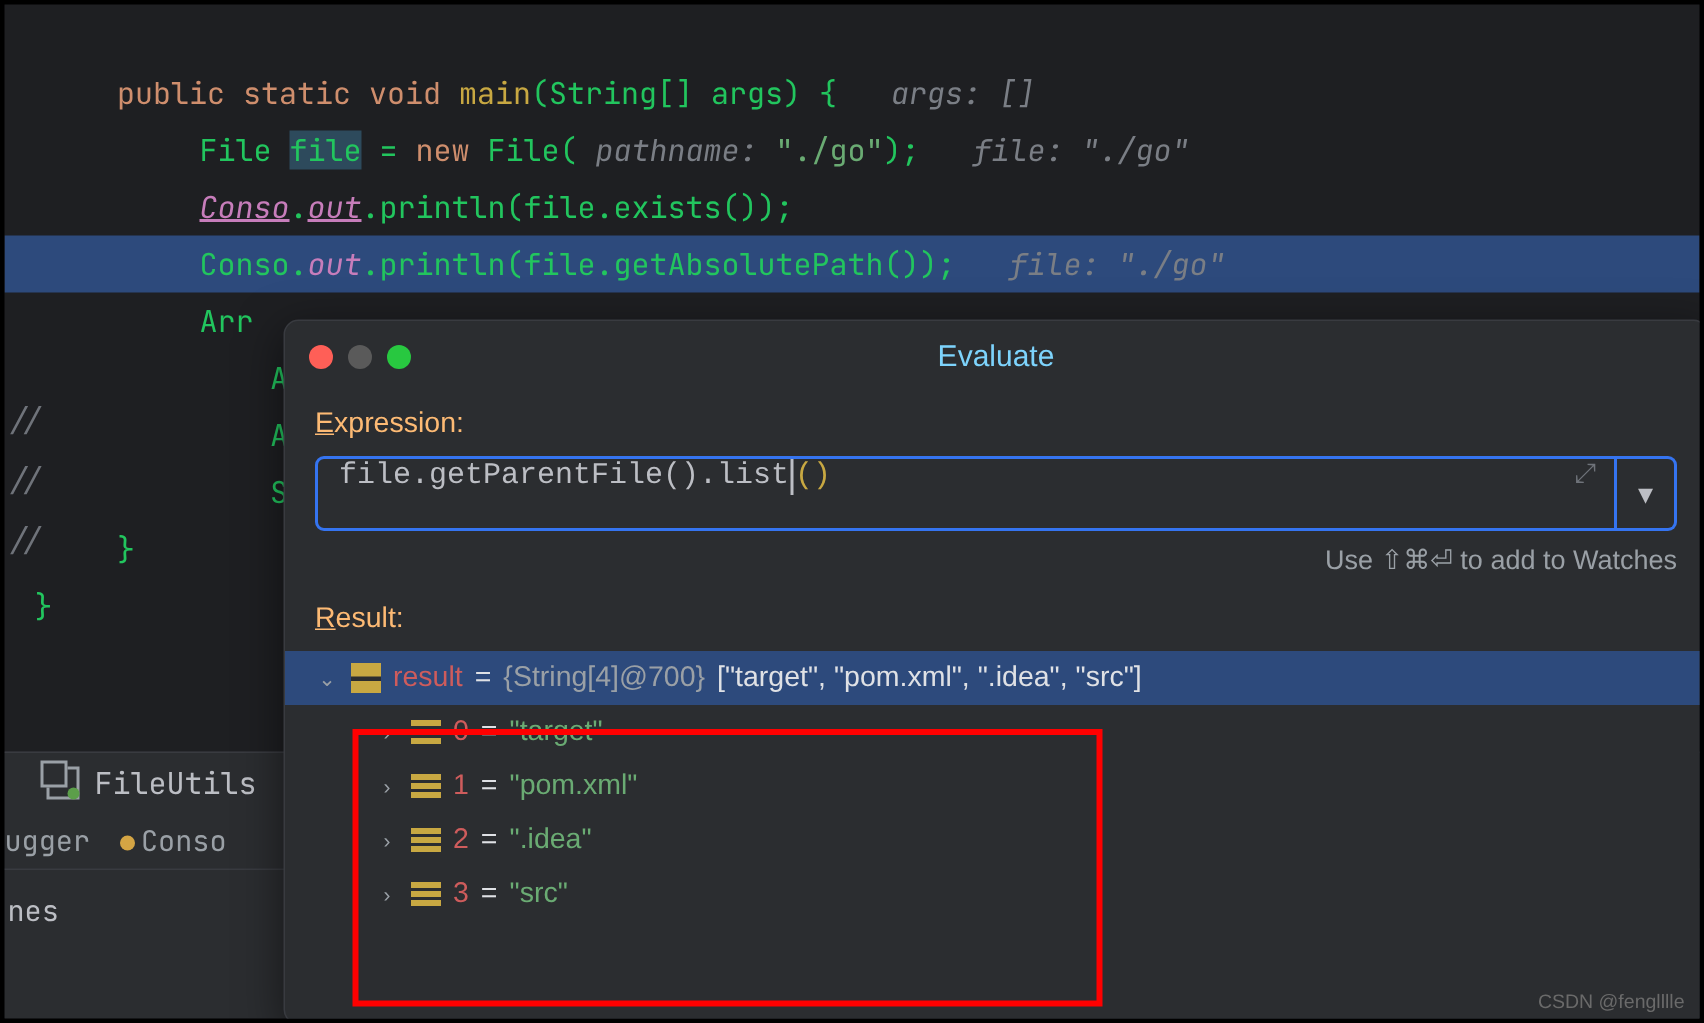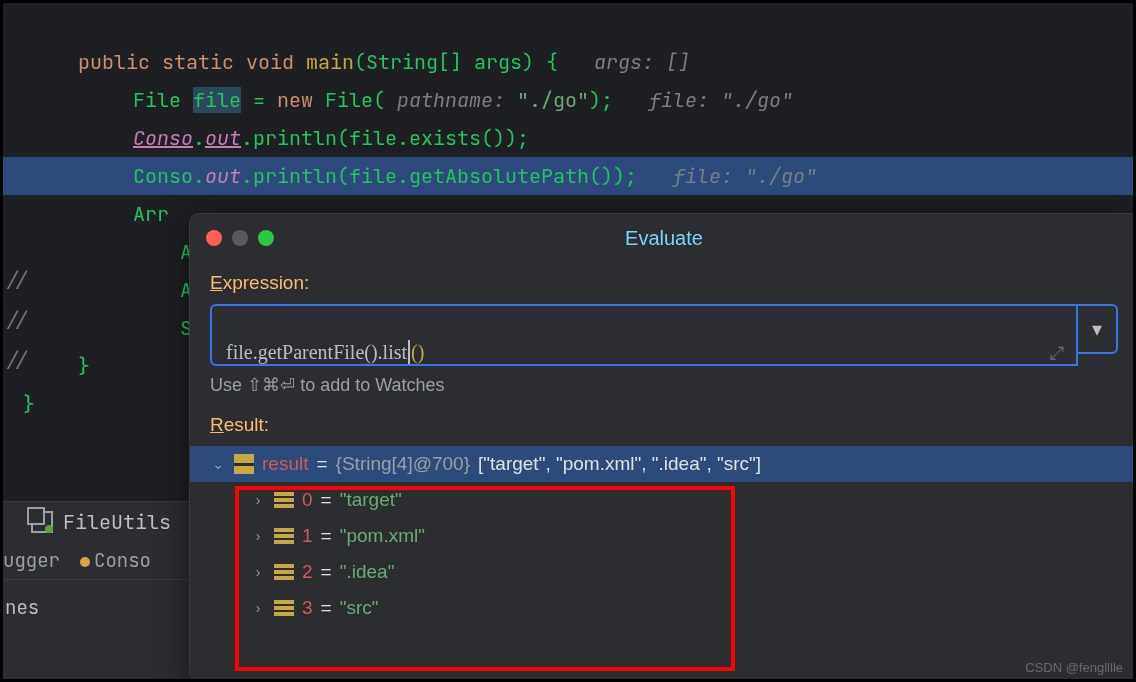--- a/index.html
+++ b/index.html
@@ -153,28 +153,28 @@
 .section-label .underline-letter {
   text-decoration: underline;
 }
 .expression-row {
   display: flex;
   gap: 0;
   margin-bottom: 8px;
 }
 .expression-input {
   flex: 1;
-  height: 62px;
+  height: 50px;
   background: #2b2d30;
   border: 2px solid #3574f0;
   border-radius: 6px 0 0 6px;
   padding: 0 14px;
   display: flex;
-  align-items: flex-end;
-  font-family: Liberation Serif, serif;
+  align-items: flex-start;
+  font-family: Liberation Mono, monospace;
   font-size: 20px;
   color: #bcbec4;
   position: relative;
 }
 .expand-icon {
   position: absolute;
   right: 12px;
   color: #6f737a;
   font-size: 18px;
 }
@@ -184,21 +184,21 @@
   background: #2b2d30;
   border: 2px solid #3574f0;
   border-left: none;
   border-radius: 0 6px 6px 0;
   display: flex;
   align-items: center;
   justify-content: center;
   color: #bcbec4;
 }
 .hint-text {
-  text-align: left;
+  text-align: right;
   color: #9aa0a6;
   font-size: 18px;
   margin-bottom: 18px;
 }
 .result-tree {
   font-family: -apple-system, sans-serif;
   font-size: 19px;
   color: #bcbec4;
 }
 .result-row {

